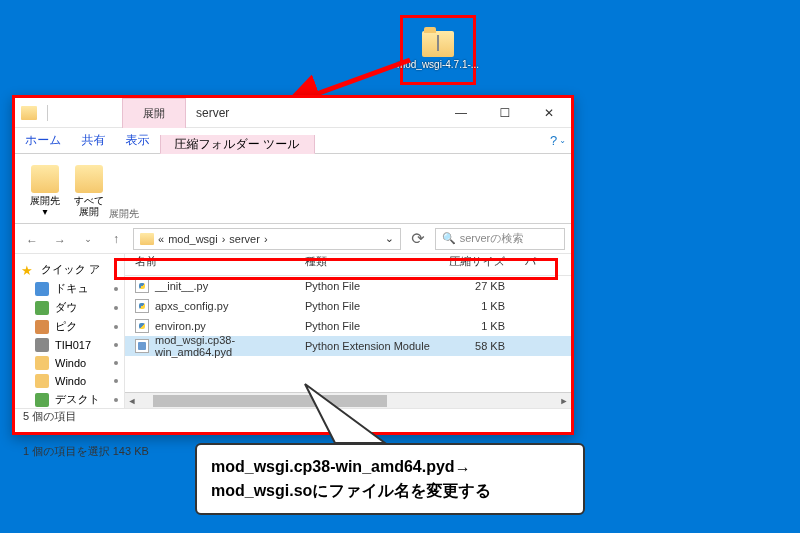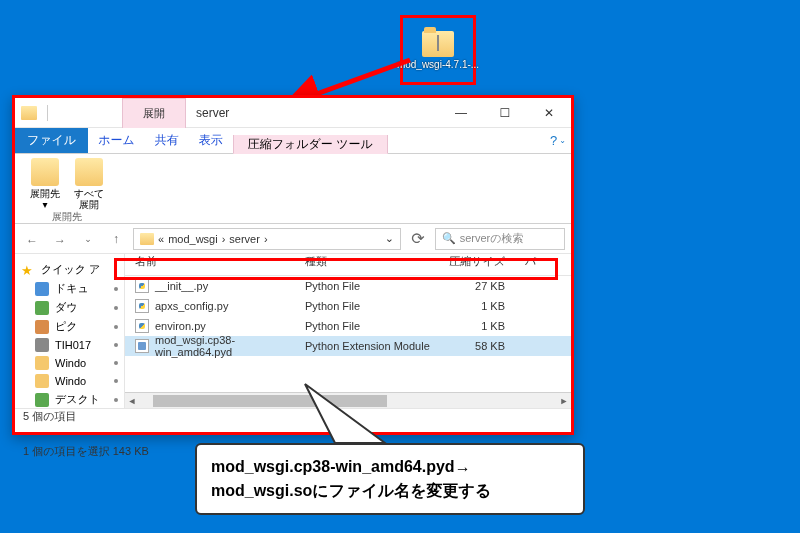--- a/index.html
+++ b/index.html
@@ -31,21 +31,21 @@
 
     
     .tabs-row { height: 26px; display: flex; align-items: stretch; background: #fff; border-bottom: 1px solid #d0d0d0; }
     .tab-file { background: #1979ca; color: #fff; font-size: 12px; padding: 0 12px; display: flex; align-items: center; }
     .tab-item { font-size: 12px; color: #1d4ed8; padding: 0 10px; display: flex; align-items: center; }
     .tab-contextual { background: #fbe0ea; font-size: 12px; padding: 0 14px; display: flex; align-items: center; border: 1px solid #e8c0d0; border-top: none; border-bottom: 1px solid #fbe0ea; margin-bottom: -1px; margin-top: 7px; }
     .help-icon { margin-left: auto; width: 26px; display: flex; align-items: center; justify-content: center; color: #1979ca; font-size: 13px; }
 
     
     .ribbon { height: 70px; background: #fff; display: flex; padding: 4px 6px 0 6px; border-bottom: 1px solid #d0d0d0; }
-    .ribbon-group { display: flex; flex-direction: column; align-items: center; padding: 0 4px; }
+    .ribbon-group { display: flex; flex-direction: row; align-items: center; padding: 0 4px; }
     .ribbon-buttons { display: flex; gap: 4px; }
     .ribbon-btn { display: flex; flex-direction: column; align-items: center; width: 40px; }
     .ribbon-btn-icon { width: 28px; height: 28px; background: linear-gradient(#ffe9a6, #f5c86d); border-radius: 3px; margin-bottom: 2px; }
     .ribbon-btn-label { font-size: 10px; line-height: 1.1; text-align: center; }
     .ribbon-group-label { font-size: 10px; color: #666; margin-top: auto; padding-bottom: 2px; }
 
     
     .addr-row { height: 30px; display: flex; align-items: center; padding: 0 6px; gap: 6px; border-bottom: 1px solid #e5e5e5; }
     .nav-btn { width: 22px; height: 22px; border-radius: 3px; display: flex; align-items: center; justify-content: center; color: #666; font-size: 12px; }
     .addr-box { flex: 1; height: 22px; border: 1px solid #ccc; display: flex; align-items: center; font-size: 11px; padding: 0 6px; gap: 4px; color: #333; }
@@ -134,21 +134,20 @@
     <div class="contextual-tab-header">展開</div>
     <div class="titlebar-title">server</div>
     <div class="window-controls">
       <div class="wc-btn">—</div>
       <div class="wc-btn">☐</div>
       <div class="wc-btn close">✕</div>
     </div>
   </div>
 
   <div class="tabs-row">
-    <div class="tab-file">ファイル</div>
     <div class="tab-item">ホーム</div>
     <div class="tab-item">共有</div>
     <div class="tab-item">表示</div>
     <div class="tab-contextual">圧縮フォルダー ツール</div>
     <div class="help-icon">
       <span>?</span>
       <span style="font-size:8px;margin-left:2px;">⌄</span>
     </div>
   </div>
 

